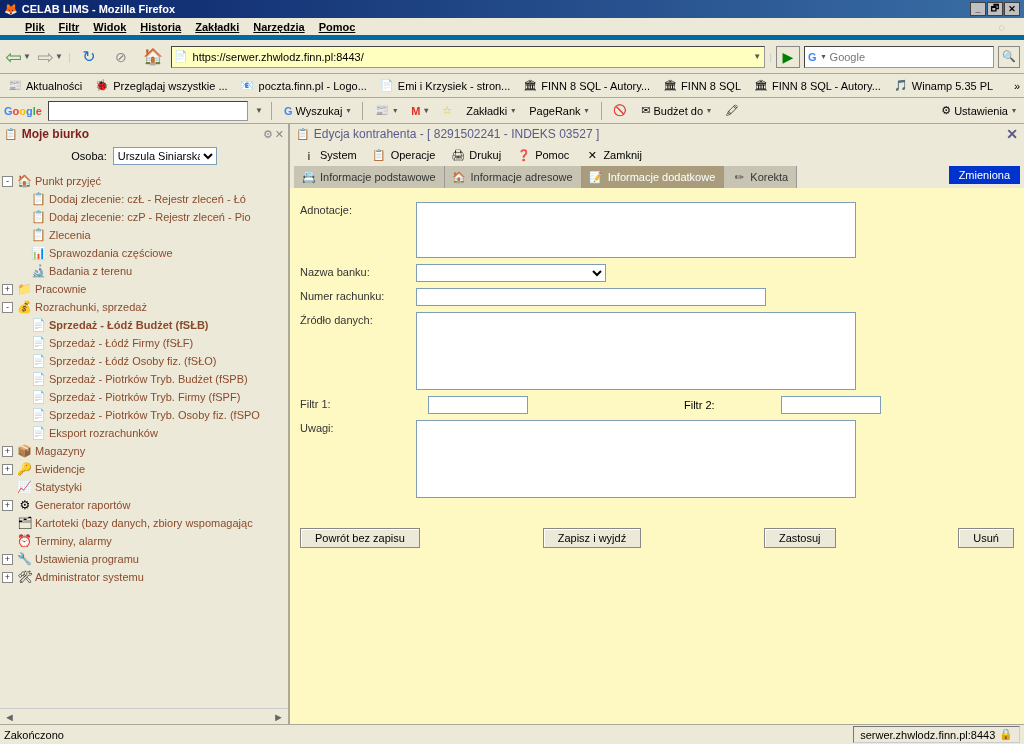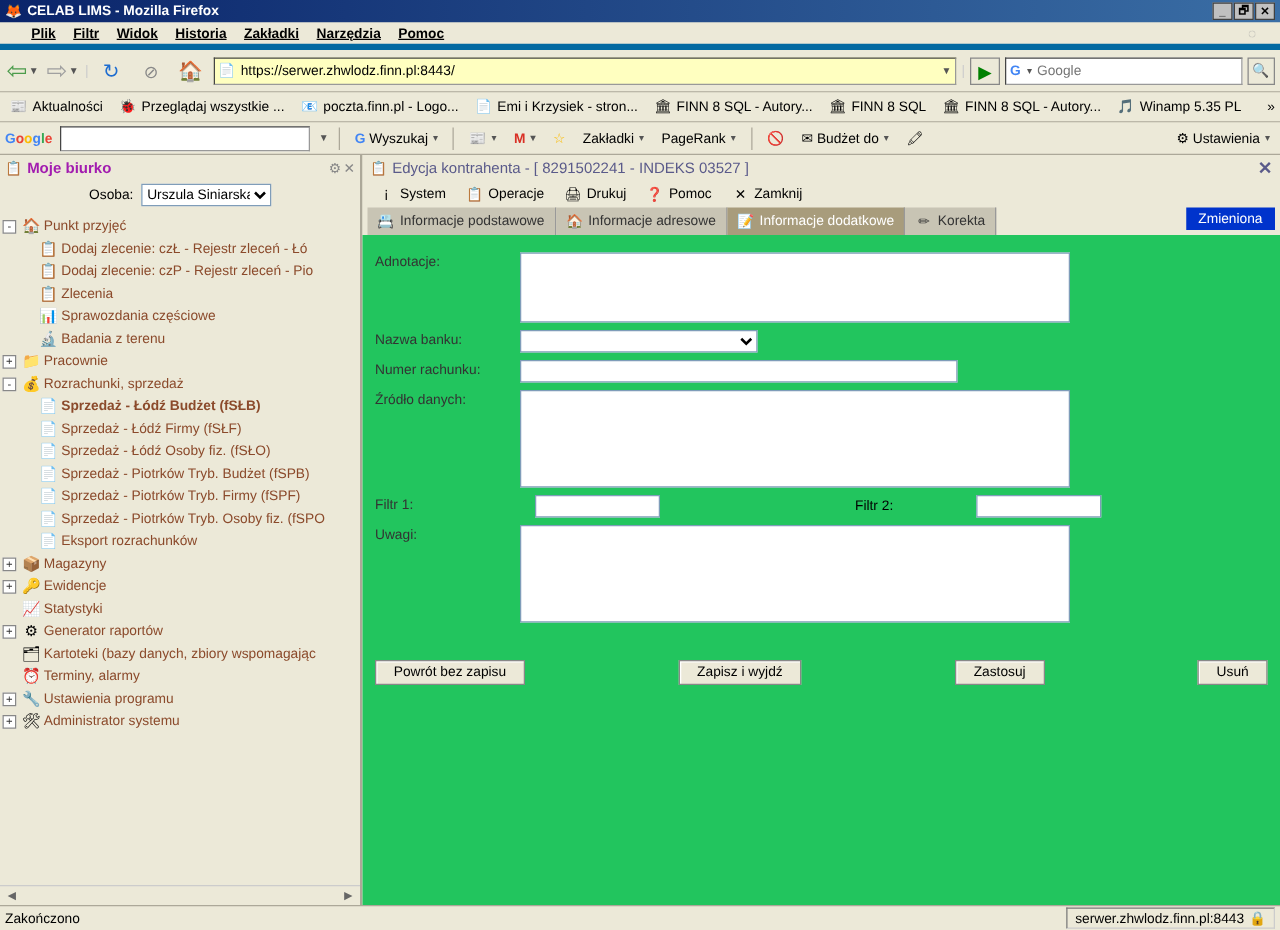--- a/index.html
+++ b/index.html
@@ -44,21 +44,21 @@
 .g-logo { font-weight: bold; font-size: 15px; font-family: Georgia, serif; }
 .g-logo .b { color: #4285f4; } .g-logo .r { color: #ea4335; } .g-logo .y { color: #fbbc05; } .g-logo .g { color: #34a853; }
 .g-search { width: 200px; height: 20px; border: 1px inset #999; background: white; }
 .g-item { display: flex; align-items: center; gap: 3px; padding: 2px 4px; cursor: default; }
 .g-sep { width: 1px; height: 18px; background: #aca899; margin: 0 2px; }
 
 
 .main { display: flex; height: 600px; }
 .sidebar { width: 290px; background: #ece9d8; border-right: 2px solid #aca899; display: flex; flex-direction: column; }
 .sb-header { display: flex; align-items: center; justify-content: space-between; padding: 2px 4px; background: #ece9d8; height: 20px; }
-.sb-title { color: #a21caf; font-weight: bold; font-size: 12px; }
+.sb-title { color: #7f1d1d; font-weight: bold; font-size: 12px; }
 .sb-toolbar { display: flex; align-items: center; padding: 3px 4px; gap: 6px; justify-content: center; height: 24px; }
 .sb-check-row { display: flex; align-items: center; justify-content: center; padding: 2px 4px; gap: 6px; height: 20px; }
 .sb-select { height: 18px; border: 1px solid #7f9db9; background: white; font-size: 11px; width: 104px; }
 
 .tree { flex: 1; overflow: auto; padding: 4px 2px; background: #ece9d8; }
 .tree-node { display: flex; align-items: center; gap: 2px; padding: 1px 0; white-space: nowrap; cursor: default; }
 .tree-toggle { width: 11px; height: 11px; border: 1px solid #888; background: white; display: flex; align-items: center; justify-content: center; font-size: 9px; line-height: 1; color: #333; margin-right: 2px; }
 .tree-spacer { width: 13px; display: inline-block; }
 .tree-icon { width: 16px; height: 16px; display: inline-flex; align-items: center; justify-content: center; font-size: 12px; }
 .tree-label { color: #8b4a2b; }
@@ -73,21 +73,21 @@
 .content-menubar { display: flex; align-items: center; padding: 2px 6px; height: 22px; gap: 4px; }
 .cm-item { display: flex; align-items: center; gap: 4px; padding: 2px 6px; cursor: default; }
 .cm-icon { width: 14px; height: 14px; display: inline-flex; align-items: center; justify-content: center; }
 
 .tabs { display: flex; align-items: stretch; height: 22px; margin: 0 4px; position: relative; }
 .tab { display: flex; align-items: center; gap: 4px; padding: 2px 8px; background: #c8c4b4; border-right: 1px solid #999; cursor: default; color: #333; }
 .tab.active { background: #a89c7c; color: white; }
 .tab-icon { width: 14px; height: 14px; display: inline-flex; align-items: center; justify-content: center; font-size: 11px; }
 .zmieniona { position: absolute; right: 0; background: #0033cc; color: white; padding: 3px 10px; }
 
-.form { padding: 14px 10px 10px 10px; background: #22c55e; flex: 1; }
+.form { padding: 14px 10px 10px 10px; background: #fef9c3; flex: 1; }
 .form-row { display: flex; align-items: flex-start; margin-bottom: 6px; }
 .form-label { width: 116px; padding-top: 2px; color: #333; }
 .form-input { border: 1px solid #7f9db9; background: white; height: 18px; padding: 0 2px; }
 .form-textarea { border: 1px solid #7f9db9; background: white; resize: none; }
 .form-select { border: 1px solid #7f9db9; background: white; height: 18px; width: 190px; }
 
 .filt-row { display: flex; align-items: center; gap: 8px; margin-left: 12px; }
 .btn-row { display: flex; justify-content: space-between; gap: 10px; margin-top: 30px; }
 .btn { background: #ece9d8; border: 1px solid #888; padding: 3px 14px; cursor: default; box-shadow: 1px 1px 0 #fff inset; }
 

